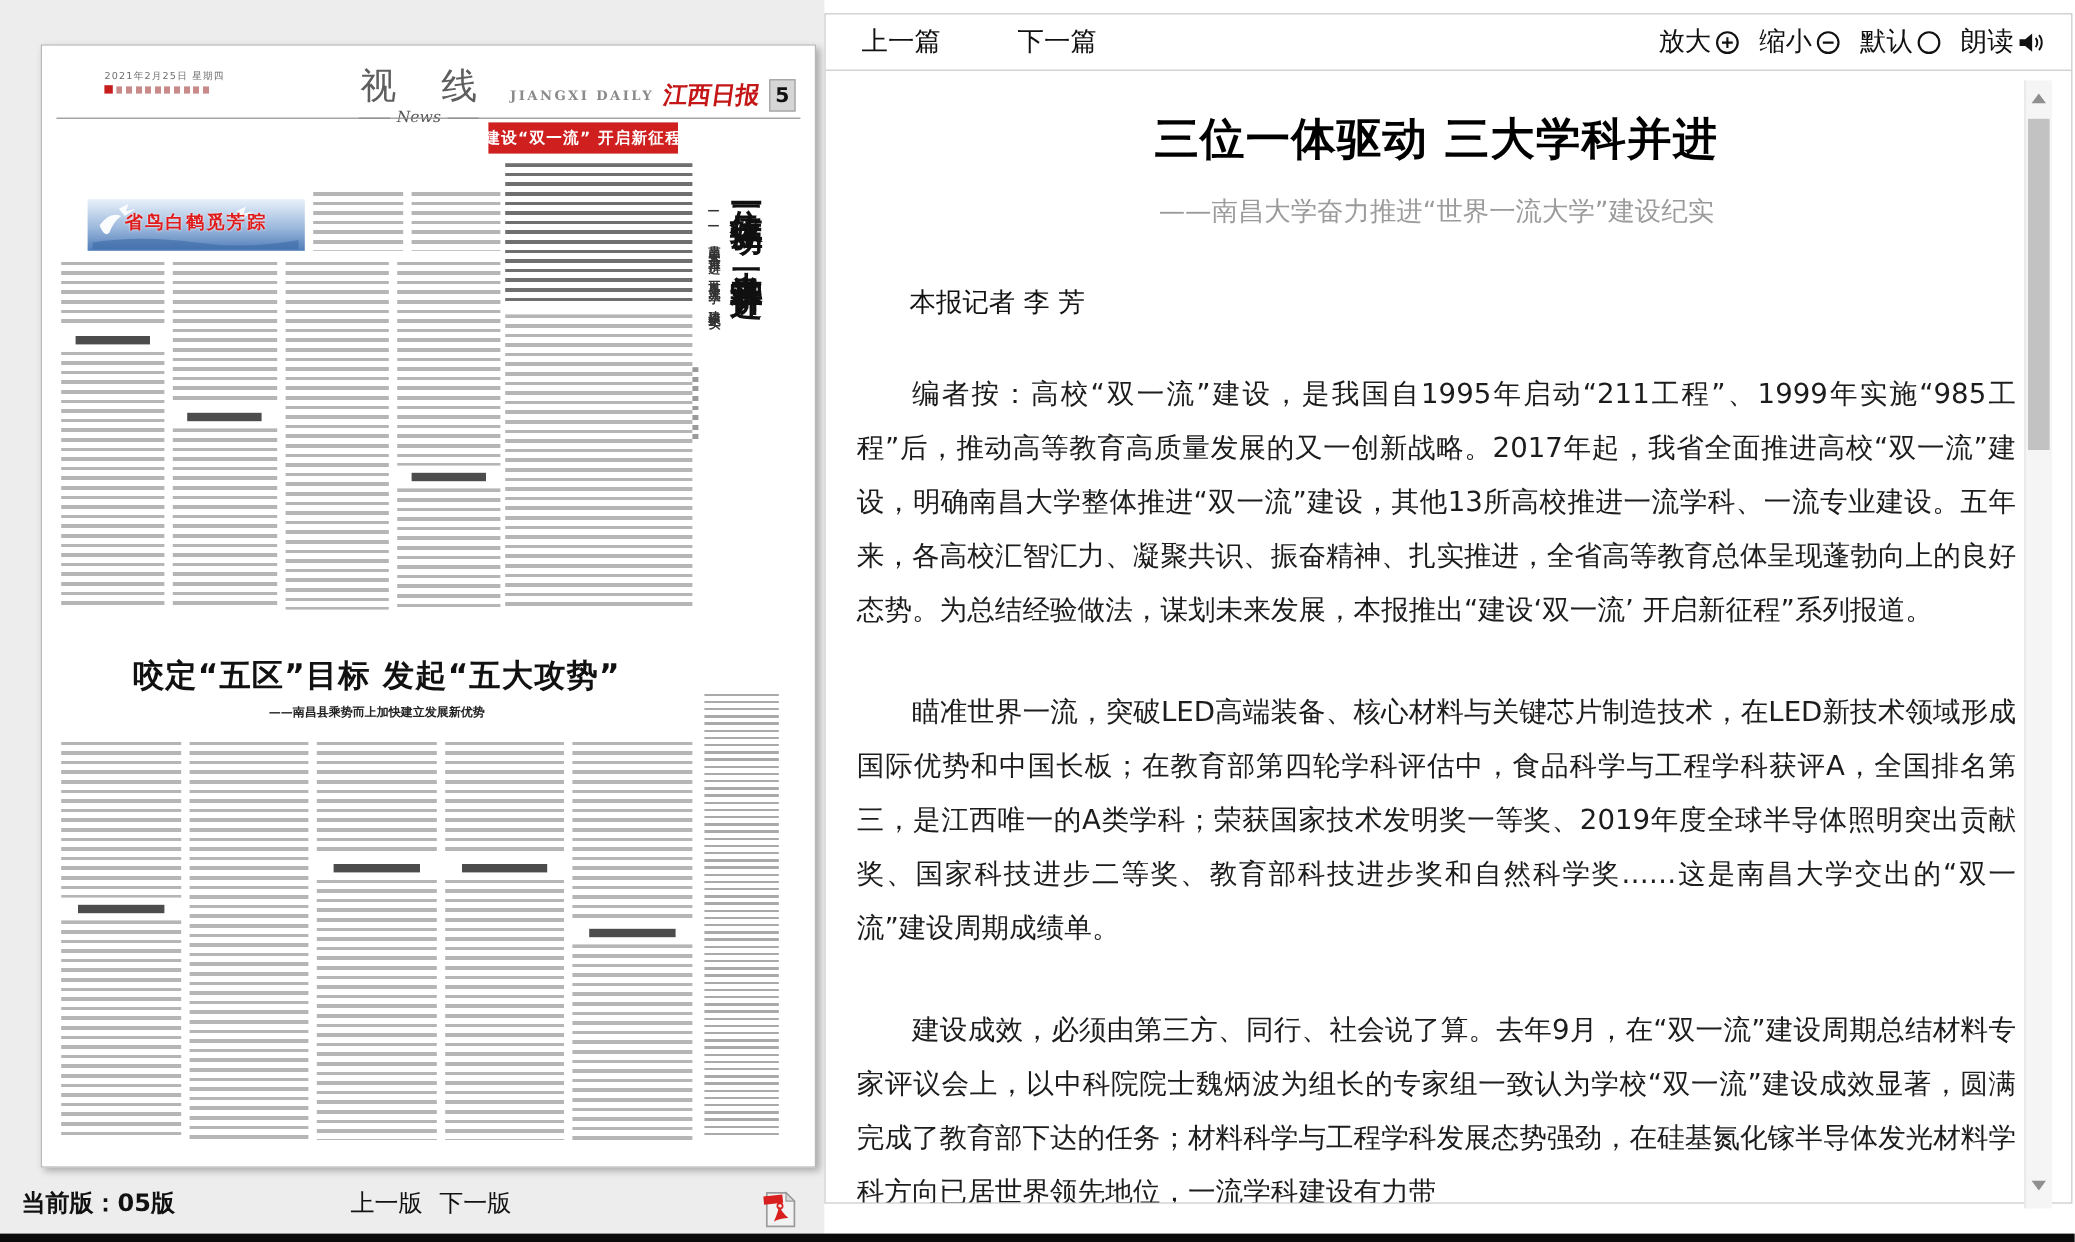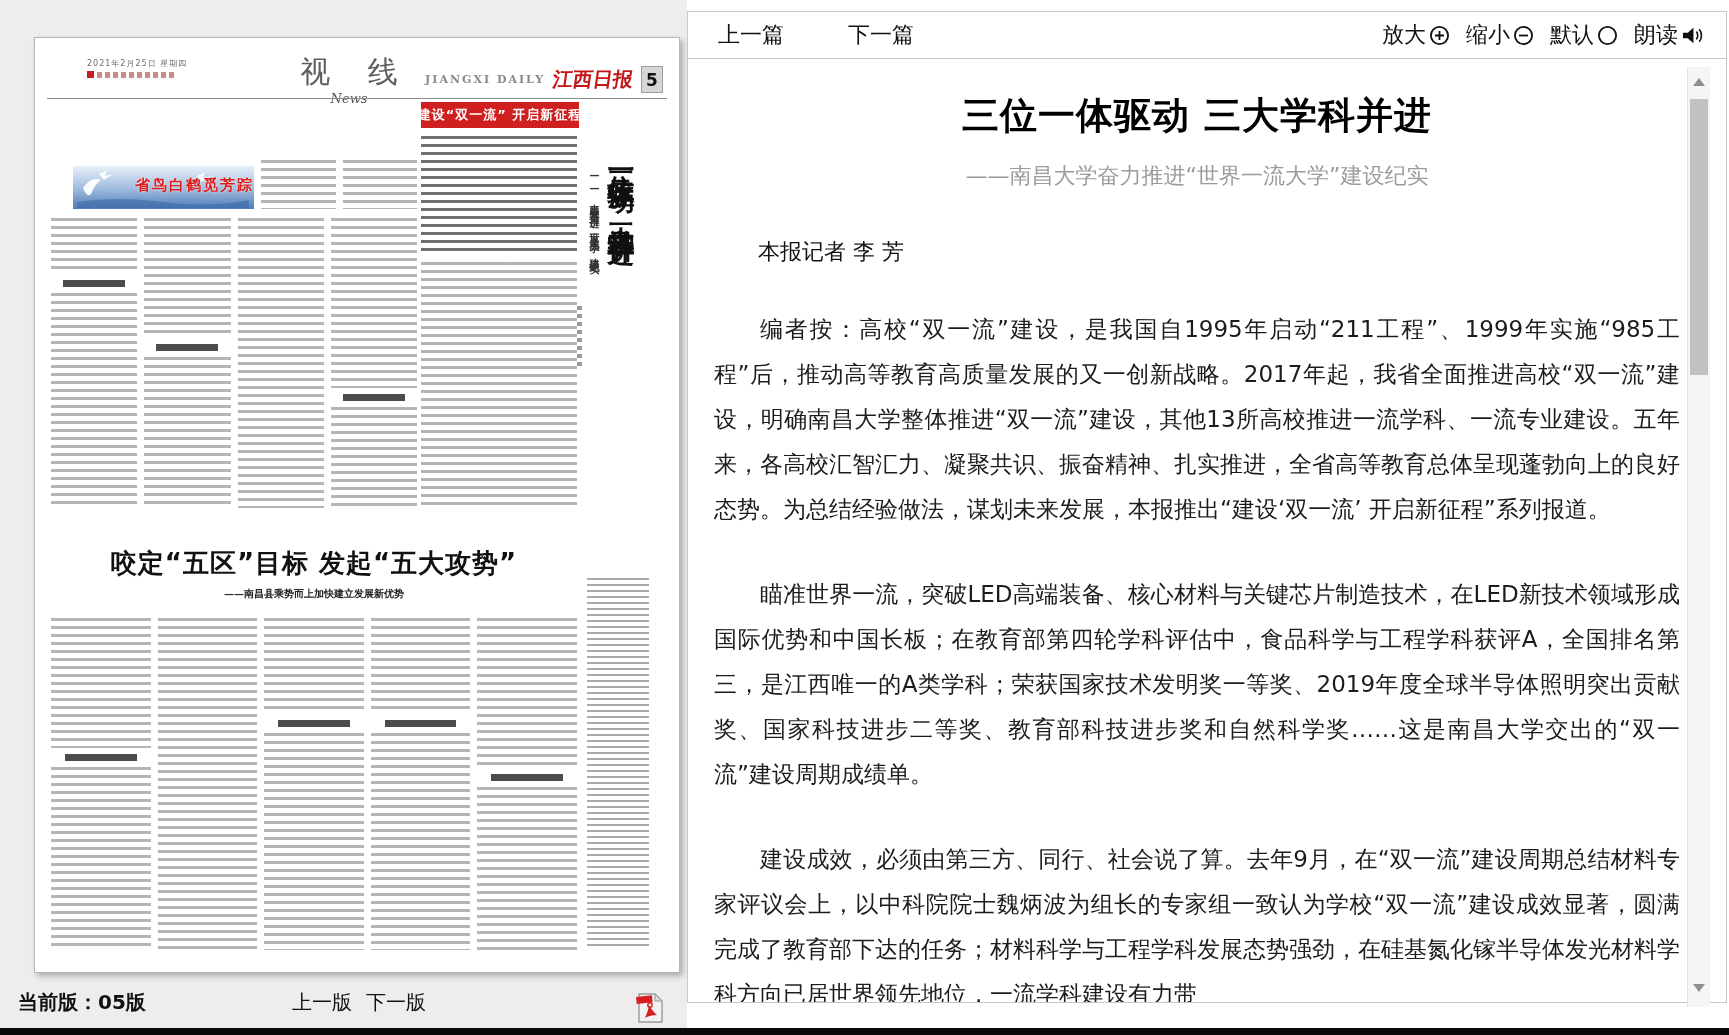--- a/index.html
+++ b/index.html
@@ -27,25 +27,25 @@
   .np-masthead .en{font-family:"DejaVu Serif","Liberation Serif",serif;font-size:11px;letter-spacing:2px;color:#8a8a8a;font-weight:bold;}
   .np-masthead .logo{font-family:"DejaVu Serif","Liberation Serif",serif;font-size:20px;font-weight:bold;color:#c41616;transform:skewX(-8deg);white-space:nowrap;}
   .np-pagebox{width:20px;height:25px;background:#d6d6d6;border:1px solid #9d9d9d;color:#111;font-size:17px;font-weight:bold;display:flex;align-items:center;justify-content:center;}
   .np-rule{position:absolute;left:12px;right:12px;top:60px;height:1px;background:#8f8f8f;}
   
   .h1-block{position:absolute;left:15px;top:66px;width:352px;text-align:center;}
   .h1-block .h{font-size:28px;font-weight:bold;color:#141414;letter-spacing:1px;white-space:nowrap;}
   .h1-block .s{font-family:"DejaVu Serif","Liberation Serif",serif;font-size:14px;font-weight:bold;color:#222;margin-top:5px;}
   .h1-block .b{width:86px;height:6px;margin:7px auto 0;background:repeating-linear-gradient(90deg,#9f9f9f 0 5px,transparent 5px 8px);}
   
-  .banner{position:absolute;left:386px;top:64px;width:158px;height:26px;background:#cf1f1f;color:#fff;
+  .banner{position:absolute;left:372px;top:64px;width:158px;height:26px;background:#cf1f1f;color:#fff;
     font-size:13px;font-weight:bold;display:flex;align-items:center;justify-content:center;letter-spacing:1px;white-space:nowrap;}
   
   .photo{position:absolute;left:38px;top:128px;width:181px;height:43px;background:linear-gradient(180deg,#e8f1fa 0%,#9db9dd 55%,#4f7cb8 100%);overflow:hidden;}
-  .photo .ttl{position:absolute;left:0;right:0;top:10px;text-align:right;font-size:15px;font-weight:bold;color:#e01b1b;text-shadow:0 0 2px #fff;letter-spacing:2px;white-space:nowrap;}
+  .photo .ttl{position:absolute;left:0;right:0;top:10px;text-align:center;font-size:15px;font-weight:bold;color:#e01b1b;text-shadow:0 0 2px #fff;letter-spacing:2px;white-space:nowrap;}
   .photo svg{position:absolute;left:4px;top:2px;}
   
   .sim{background-image:repeating-linear-gradient(#a3a3a3 0px,#a3a3a3 3px,transparent 3px,transparent 8px);opacity:.8;}
   .sim-dark{background-image:repeating-linear-gradient(#5f5f5f 0px,#5f5f5f 3px,transparent 3px,transparent 8px);opacity:.9;}
   .sim-tiny{background-image:repeating-linear-gradient(#9a9a9a 0px,#9a9a9a 2px,transparent 2px,transparent 6px);opacity:.85;}
   .bar{height:7px;background:#4c4c4c;width:72%;margin:6px auto;}
   .cols{position:absolute;display:grid;gap:7px;}
   .cols .col{display:flex;flex-direction:column;}
   .cols .col .fill{flex:1;}
   

